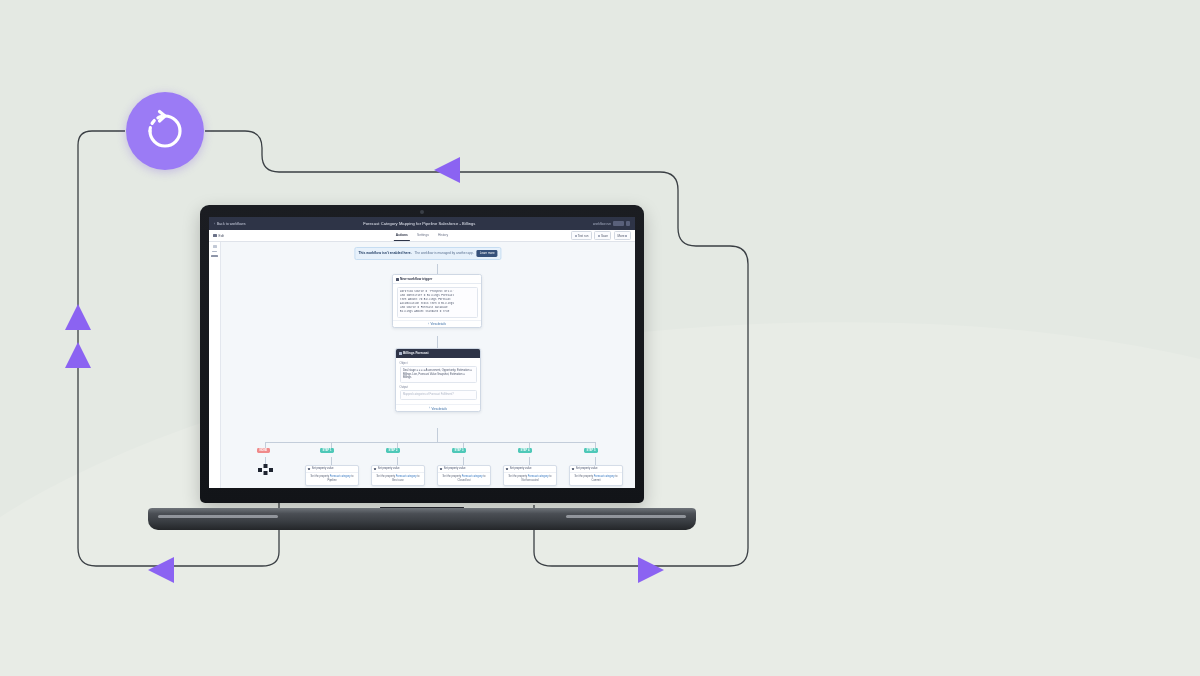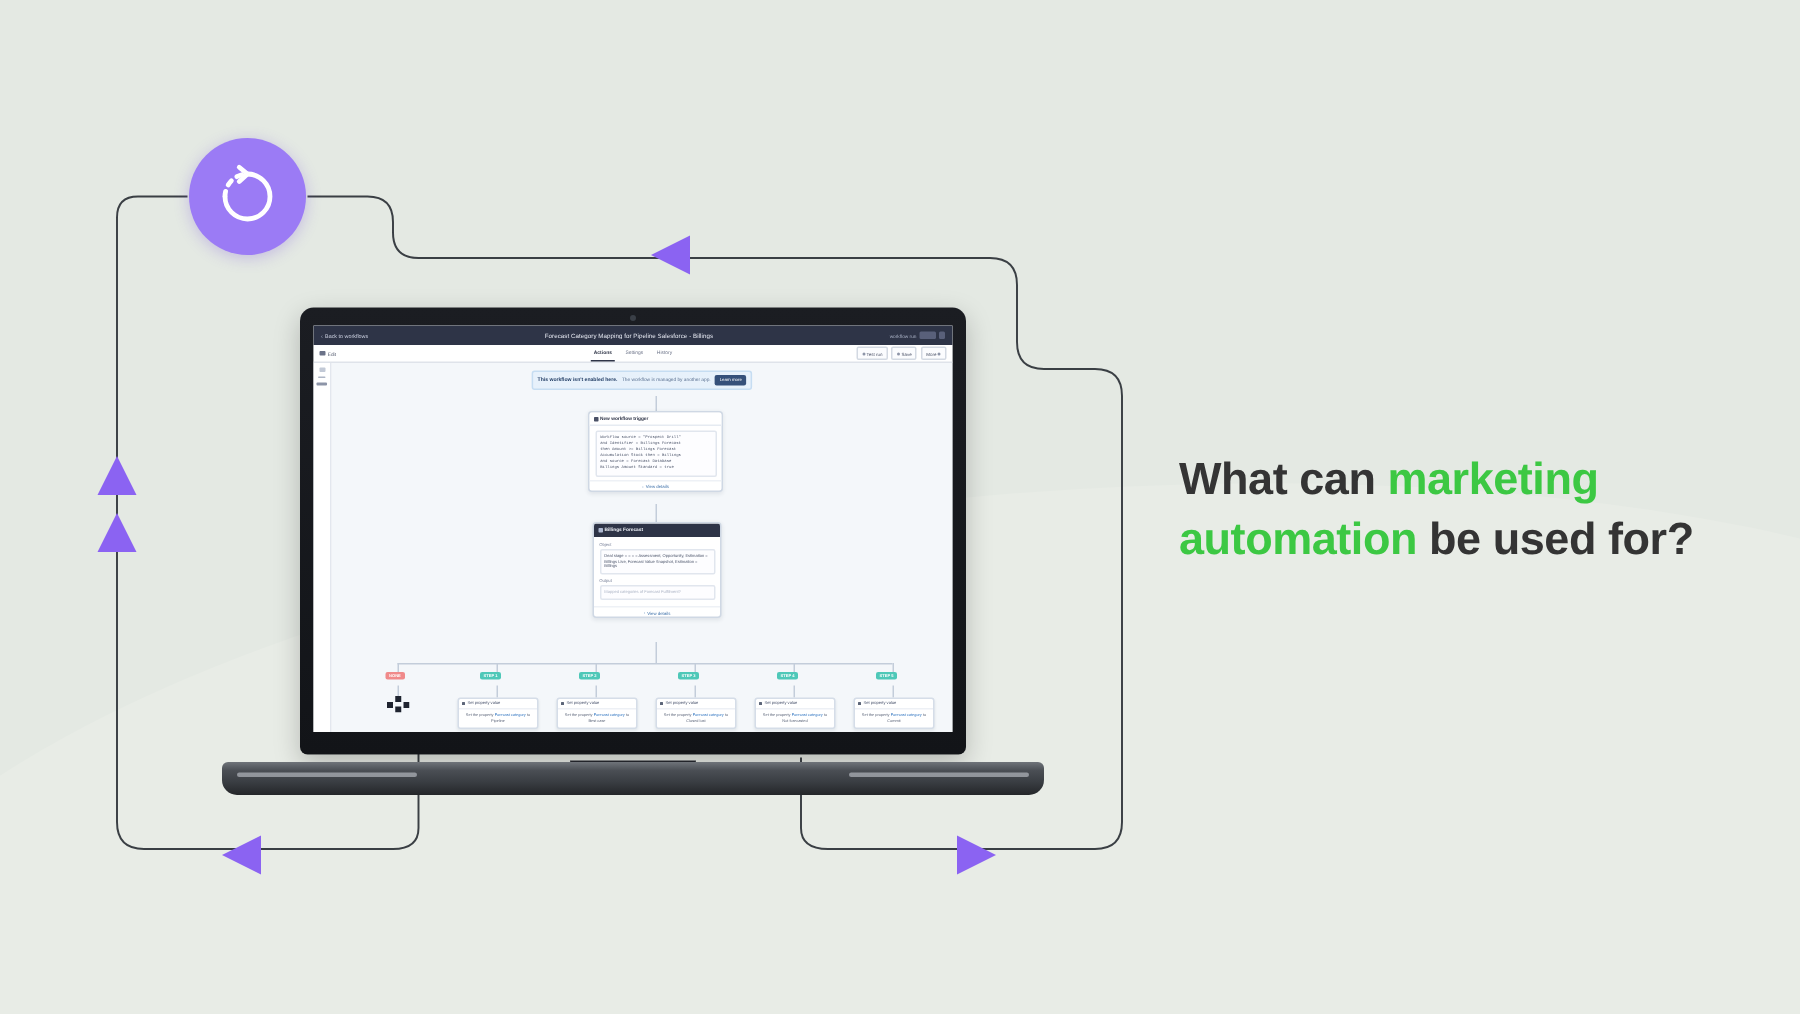--- a/index.html
+++ b/index.html
@@ -474,18 +474,14 @@
 
           </div>
         </div>
 
       </div>
     </div>
     <div class="base-notch"></div>
     <div class="base"></div>
   </div>
 
-  <div class="headline">
-    <span>What can </span><span class="accent">marketing</span><br>
-    <span class="accent">automation</span><span> be used for?</span>
-  </div>
 
 </div>
 
 </body></html>

